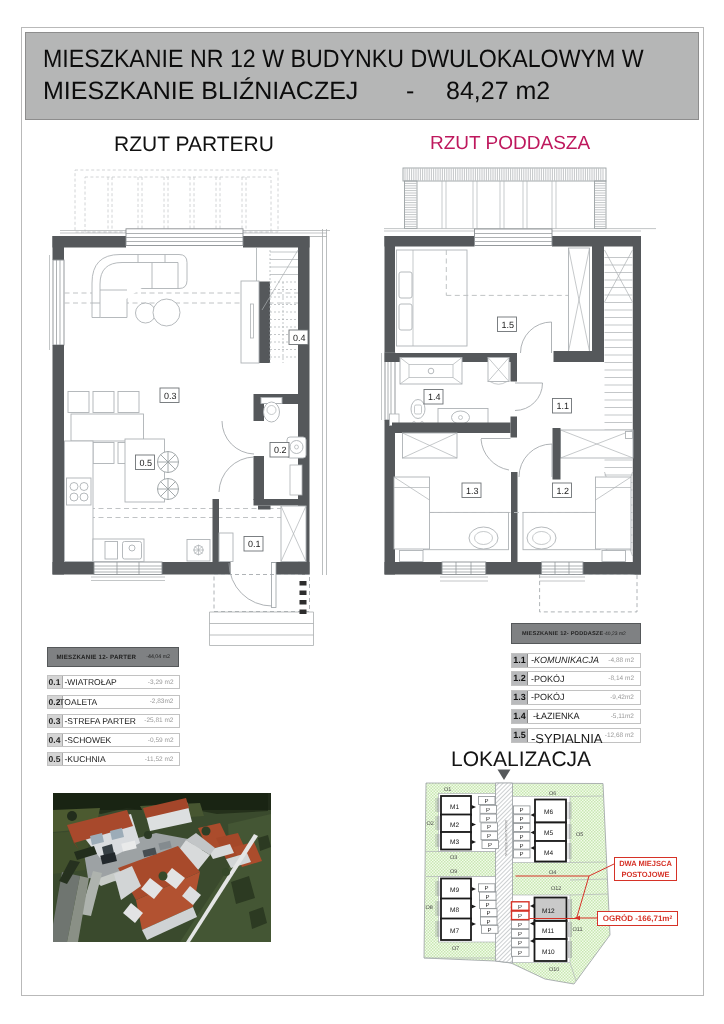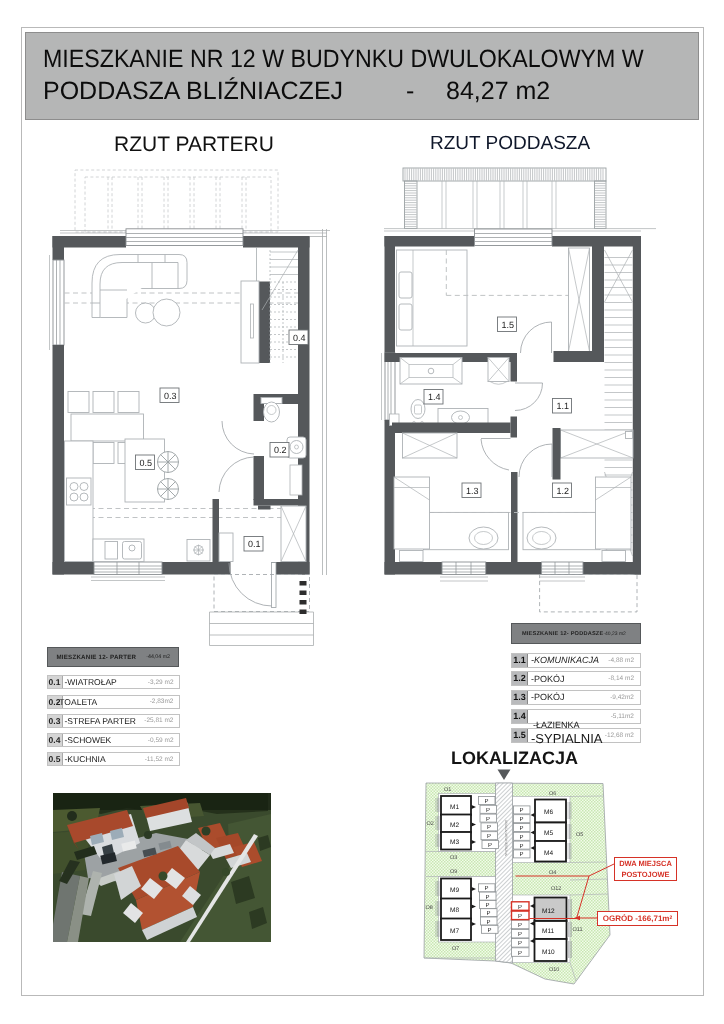--- a/index.html
+++ b/index.html
@@ -10,27 +10,27 @@
 </style>
 </head>
 <body>
 
 <div class="abs" style="left:21px;top:27px;width:681px;height:967px;border:1px solid #b9b9b9;"></div>
 
 <div class="abs" style="left:25px;top:32px;width:672px;height:86px;background:#b5b6b6;border:1px solid #8d8d8d;"></div>
 
 <div class="abs" style="left:43px;top:46.5px;font-size:25px;line-height:1;color:#0c0c0c;white-space:nowrap;transform:scaleX(0.928);transform-origin:0 0;">MIESZKANIE NR 12 W BUDYNKU DWULOKALOWYM W</div>
 
-<div class="abs" style="left:43px;top:78.5px;font-size:25px;line-height:1;color:#0c0c0c;white-space:nowrap;">PODDASZA BLIŹNIACZEJ</div>
+<div class="abs" style="left:43px;top:78.5px;font-size:25px;line-height:1;color:#0c0c0c;white-space:nowrap;">MIESZKANIE BLIŹNIACZEJ</div>
 <div class="abs" style="left:406px;top:78.5px;font-size:25px;line-height:1;color:#0c0c0c;">-</div>
 <div class="abs" style="left:446px;top:78.5px;font-size:25px;line-height:1;color:#0c0c0c;">84,27 m2</div>
 
 <div class="abs" style="left:114px;top:133.5px;font-size:21px;line-height:1;color:#111;white-space:nowrap;">RZUT PARTERU</div>
 
-<div class="abs" style="left:430px;top:133.5px;font-size:19px;line-height:1;color:#0f172a;white-space:nowrap;">RZUT PODDASZA</div>
+<div class="abs" style="left:430px;top:133.5px;font-size:19px;line-height:1;color:#be185d;white-space:nowrap;">RZUT PODDASZA</div>
 
 <svg class="abs" style="left:0;top:0;" width="724" height="1024" viewBox="0 0 724 1024">
 <g id="leftplan" stroke-linecap="butt">
 
 <g stroke="#c6c9cb" stroke-width="0.8" fill="none" stroke-dasharray="3,2.4">
 <rect x="75" y="170" width="203" height="62"></rect>
 <rect x="85" y="177" width="186" height="55"></rect>
 <path d="M108,177V230 M112,177V230 M138,177V230 M142,177V230 M164,177V230 M168,177V230 M190,177V230 M194,177V230 M216,177V230 M220,177V230 M242,177V230 M246,177V230"></path>
 </g>
 
@@ -747,27 +747,27 @@
 </div>
 
 <div class="abs" style="left:511px;top:689.6px;width:128px;height:13px;background:#fff;border:1px solid #c2c2c2;">
 <span style="position:absolute;left:0;top:0;width:15px;height:13px;background:#b9babc;border-right:1px solid #888;font-size:9px;font-weight:bold;color:#111;text-align:center;line-height:13px;">1.3</span>
 <span style="position:absolute;left:19px;top:1.5px;font-size:9px;color:#1a1a1a;">-POKÓJ</span>
 <span style="position:absolute;right:6px;top:3px;font-size:6.5px;color:#9a9a9a;">-9,42m2</span>
 </div>
 
 <div class="abs" style="left:511px;top:709.1px;width:128px;height:13px;background:#fff;border:1px solid #c2c2c2;">
 <span style="position:absolute;left:0;top:0;width:15px;height:13px;background:#b9babc;border-right:1px solid #888;font-size:9px;font-weight:bold;color:#111;text-align:center;line-height:13px;">1.4</span>
-<span style="position:absolute;left:21px;top:10px;font-size:9px;color:#1a1a1a;">-ŁAZIENKA</span>
+<span style="position:absolute;left:21px;top:1px;font-size:9px;color:#1a1a1a;">-ŁAZIENKA</span>
 <span style="position:absolute;right:6px;top:3px;font-size:6.5px;color:#9a9a9a;">-5,11m2</span>
 </div>
 
 <div class="abs" style="left:511px;top:728.3px;width:128px;height:13px;background:#fff;border:1px solid #c2c2c2;">
 <span style="position:absolute;left:0;top:0;width:15px;height:13px;background:#b9babc;border-right:1px solid #888;font-size:9px;font-weight:bold;color:#111;text-align:center;line-height:13px;">1.5</span>
 <span style="position:absolute;left:19px;top:1.5px;font-size:13px;color:#1a1a1a;">-SYPIALNIA</span>
 <span style="position:absolute;right:6px;top:3px;font-size:6.5px;color:#9a9a9a;">-12,68 m2</span>
 </div>
 
-<div class="abs" style="left:451px;top:748.5px;font-size:18px;line-height:1;color:#141414;white-space:nowrap;font-weight:bold;">LOKALIZACJA</div>
+<div class="abs" style="left:451px;top:748.5px;font-size:21px;line-height:1;color:#141414;white-space:nowrap;">LOKALIZACJA</div>
 
 <div class="abs" style="left:614px;top:856.5px;width:61px;height:22px;border:1.2px solid #d63227;background:#fff;color:#d63227;font-size:7.5px;font-weight:bold;text-align:center;line-height:11px;">DWA MIEJSCA<br>POSTOJOWE</div>
 
 <div class="abs" style="left:597px;top:910.5px;width:79px;height:13px;border:1.2px solid #d63227;background:#fff;color:#d63227;font-size:8px;font-weight:bold;text-align:center;line-height:13px;">OGRÓD -166,71m<span style="font-size:5px;vertical-align:2px;">2</span></div>
 
 </body></html>

